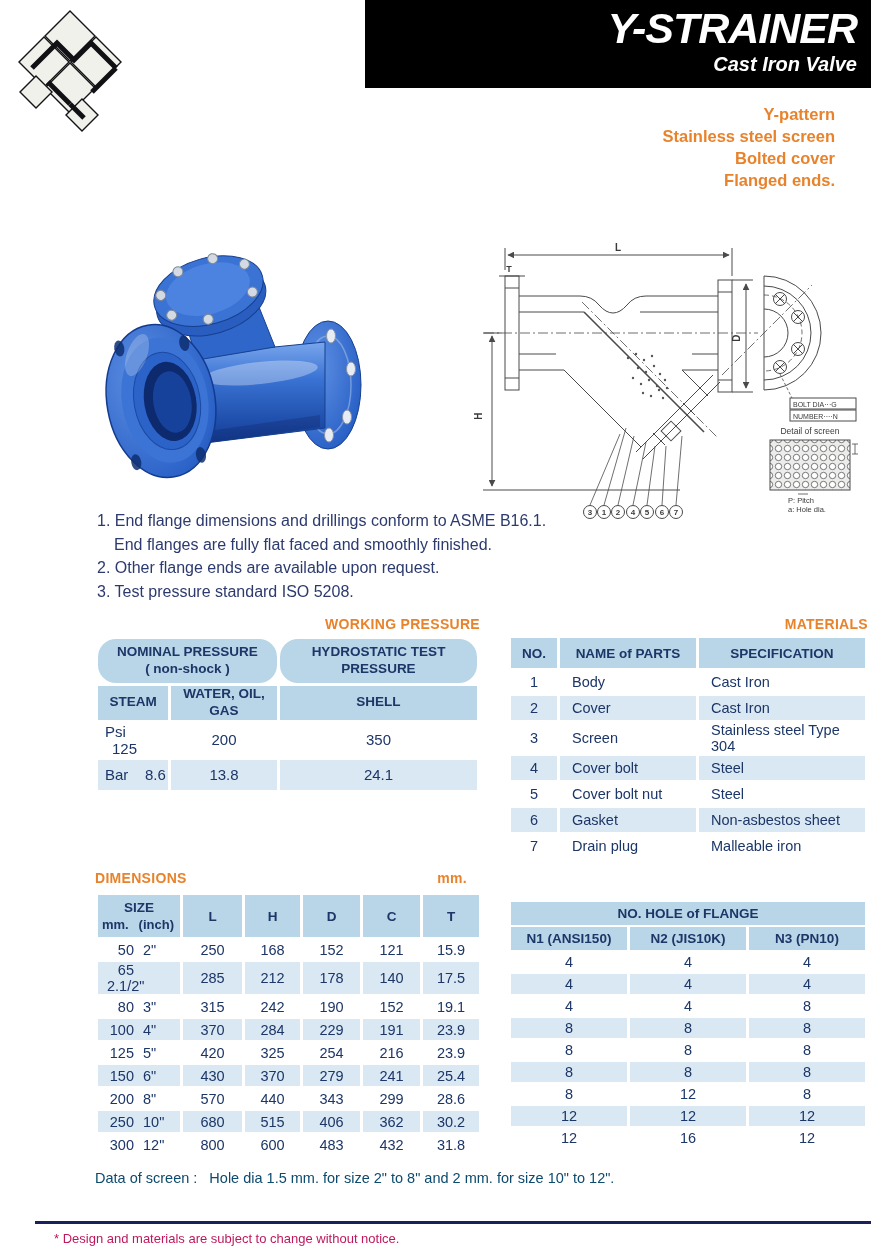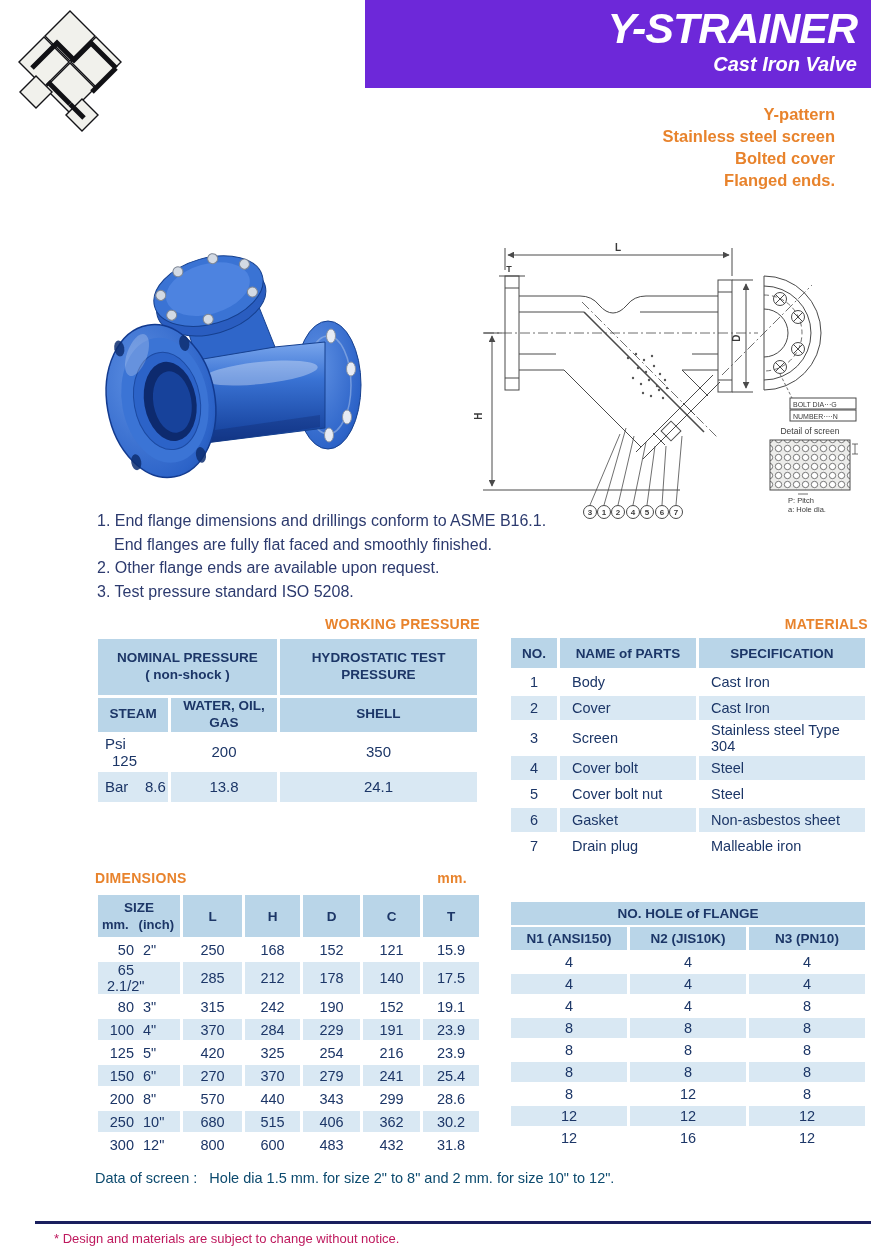--- a/index.html
+++ b/index.html
@@ -1,20 +1,20 @@
 <!DOCTYPE html>
 <html><head>
 <meta charset="utf-8">
 <style>
   html,body{margin:0;padding:0;background:#888;}
   .page{position:relative;width:871px;height:1258px;margin:0 auto;background:#ffffff;
         font-family:"Liberation Sans",sans-serif;overflow:hidden;}
 
   
-  .banner{position:absolute;left:365px;top:0;width:506px;height:88px;background:#6d28d9;
+  .banner{position:absolute;left:365px;top:0;width:506px;height:88px;background:#000000;
           box-sizing:border-box;text-align:right;padding:6px 14px 0 0;}
   .banner-title{color:#fff;font-size:43px;font-weight:bold;font-style:italic;line-height:1.05;letter-spacing:-1px;}
   .banner-sub{color:#fff;font-size:20px;font-weight:bold;font-style:italic;margin-top:2px;}
   .features{position:absolute;right:36px;top:103px;text-align:right;color:#e8832c;
             font-weight:bold;font-size:16.5px;line-height:22px;}
   .logo{position:absolute;left:12px;top:6px;width:125px;height:132px;}
 
   
   .photo{position:absolute;left:85px;top:235px;width:360px;height:285px;}
   .drawing{position:absolute;left:468px;top:228px;width:403px;height:302px;}
@@ -26,21 +26,21 @@
   
   .section-title{color:#e8832c;font-weight:bold;font-size:14px;letter-spacing:.3px;text-align:right;}
   table.tbl{border-collapse:separate;table-layout:fixed;}
   table.tbl th{background:#b9d5e8;color:#1c3667;font-weight:bold;text-align:center;padding:0;}
   table.tbl td{background:#fff;color:#1c3667;text-align:center;padding:0;}
   table.tbl tr.alt td{background:#d9e8f3;}
 
   .wp-block{position:absolute;left:95px;top:616px;width:385px;}
   #wp-table{width:385px;border-spacing:3px;font-size:15px;margin-top:4px;}
   #wp-table th{font-size:13.5px;line-height:1.25;}
-  #wp-table .h1 th{height:56px;}
+  #wp-table .h1 th{height:44px;border-radius:18px;}
   #wp-table .h2 th{height:28px;}
   #wp-table td{height:30px;}
   #wp-table .split{text-align:left;}
   #wp-table .split .s0{display:inline-block;width:26px;padding-left:7px;}
   #wp-table .split .s1{display:inline-block;margin-left:14px;}
 
   .mat-block{position:absolute;left:508px;top:616px;width:360px;}
   .mat-block .section-title{margin-left:24px;}
   #mat-table{width:360px;border-spacing:3px 2px;font-size:14.5px;margin-top:4px;}
   #mat-table th{height:30px;font-size:13.5px;}
@@ -457,21 +457,21 @@
           <tr>
             <td class="split"><span class="s0">125</span><span class="s1">5"</span></td>
             <td>420</td>
             <td>325</td>
             <td>254</td>
             <td>216</td>
             <td>23.9</td>
           </tr>
           <tr class="alt">
             <td class="split"><span class="s0">150</span><span class="s1">6"</span></td>
-            <td>270</td>
+            <td>430</td>
             <td>370</td>
             <td>279</td>
             <td>241</td>
             <td>25.4</td>
           </tr>
           <tr>
             <td class="split"><span class="s0">200</span><span class="s1">8"</span></td>
             <td>570</td>
             <td>440</td>
             <td>343</td>

